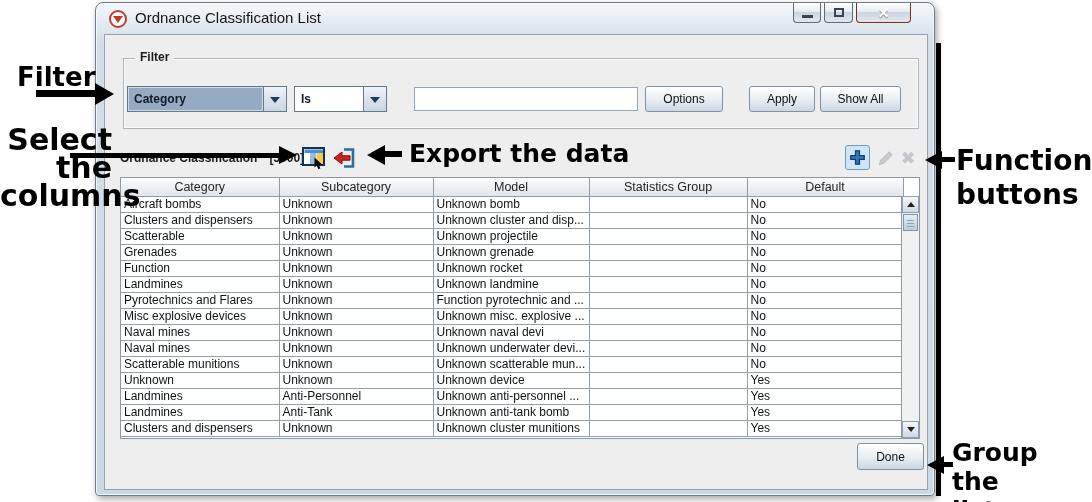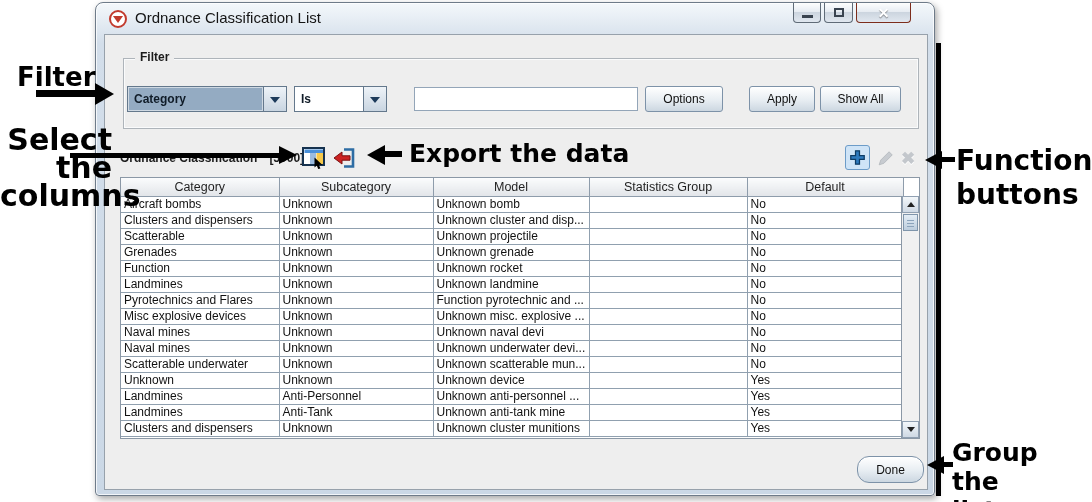--- a/index.html
+++ b/index.html
@@ -77,21 +77,21 @@
     background:linear-gradient(#f3f7fa,#cfd9e4); border:1px solid #90a0b2;
     display:flex; align-items:center; justify-content:center; }
   .sb-up { top:0; } .sb-down { bottom:0; }
   .tri-up { width:0; height:0; border:4px solid transparent; border-bottom:5px solid #222; margin-bottom:4px; }
   .tri-down { width:0; height:0; border:4px solid transparent; border-top:5px solid #222; margin-top:4px; }
   .sb-thumb { position:absolute; left:1px; top:18px; width:15px; height:17px;
     background:linear-gradient(#e4edf5,#bccddd); border:1px solid #7f95ab; }
   .sb-thumb .ridges { margin:5px 3px 0 3px; height:7px;
     background:repeating-linear-gradient(#8ba3bb 0 1px, transparent 1px 3px); }
 
-  .done-btn { left:752px; top:421px; width:67px; height:27px;border-radius:12px; }
+  .done-btn { left:752px; top:408px; width:67px; height:27px; }
 
   
   .ann { position:absolute; font-family:"DejaVu Sans", sans-serif; font-weight:bold; color:#000; z-index:40; }
   .ann-bar { position:absolute; background:#000; z-index:40; }
   .ah-right { position:absolute; width:0; height:0; border:11px solid transparent;
     border-left:19px solid #000; z-index:40; }
   .ah-left { position:absolute; width:0; height:0; border:10px solid transparent;
     border-right:18px solid #000; z-index:40; }
   .divider { position:absolute; left:936px; top:43px; width:5px; height:453px; background:#000; z-index:25; }
 </style>
@@ -263,21 +263,21 @@
                 <td>No</td>
               </tr>
               <tr>
                 <td>Naval mines</td>
                 <td>Unknown</td>
                 <td>Unknown underwater devi...</td>
                 <td></td>
                 <td>No</td>
               </tr>
               <tr>
-                <td>Scatterable underwater</td>
+                <td>Scatterable munitions</td>
                 <td>Unknown</td>
                 <td>Unknown scatterable mun...</td>
                 <td></td>
                 <td>No</td>
               </tr>
               <tr>
                 <td>Unknown</td>
                 <td>Unknown</td>
                 <td>Unknown device</td>
                 <td></td>
@@ -286,21 +286,21 @@
               <tr>
                 <td>Landmines</td>
                 <td>Anti-Personnel</td>
                 <td>Unknown anti-personnel ...</td>
                 <td></td>
                 <td>Yes</td>
               </tr>
               <tr>
                 <td>Landmines</td>
                 <td>Anti-Tank</td>
-                <td>Unknown anti-tank mine</td>
+                <td>Unknown anti-tank bomb</td>
                 <td></td>
                 <td>Yes</td>
               </tr>
               <tr>
                 <td>Clusters and dispensers</td>
                 <td>Unknown</td>
                 <td>Unknown cluster munitions</td>
                 <td></td>
                 <td>Yes</td>
               </tr>

